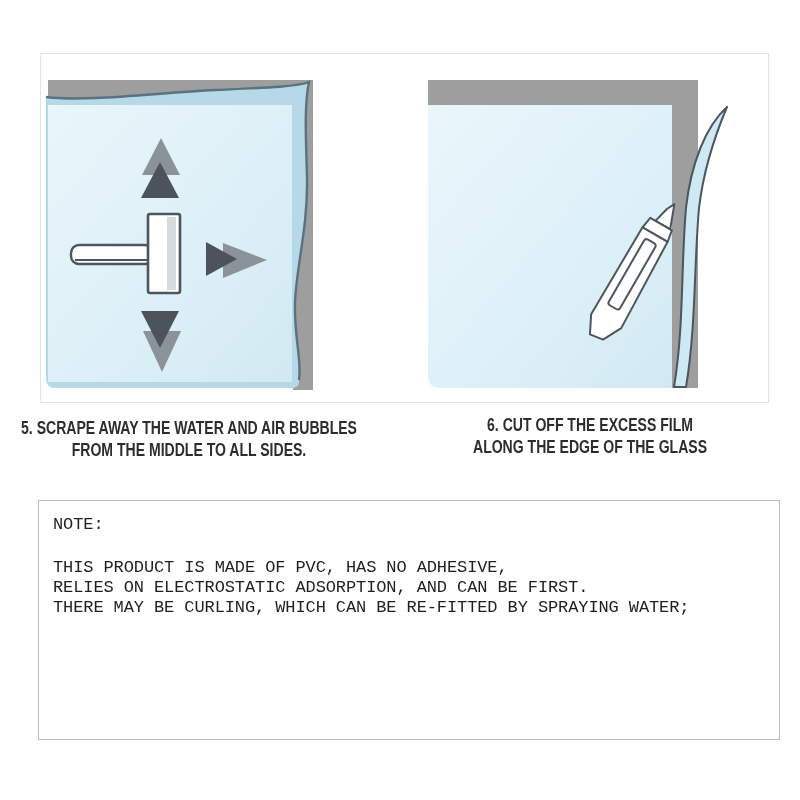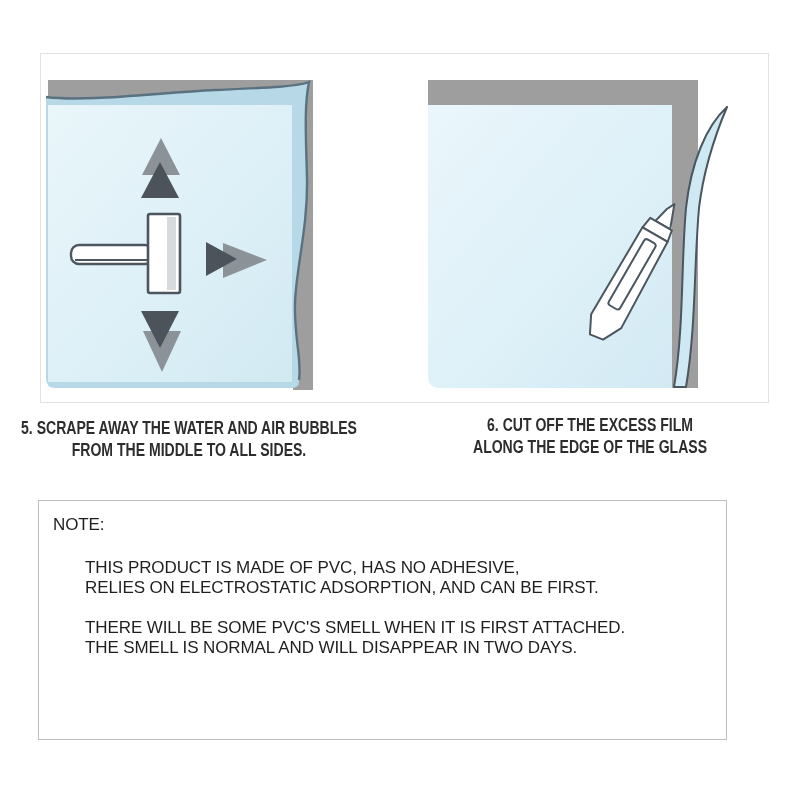--- a/index.html
+++ b/index.html
@@ -19,30 +19,30 @@
   
   .caption{
     position:absolute;text-align:center;font-size:18px;font-weight:600;
     line-height:22px;color:#2d2d2d;transform:scaleX(0.78);transform-origin:50% 0;
   }
   .caption div{white-space:nowrap;}
   .caption-left{left:-46px;top:417px;width:470px;}
   .caption-right{left:390px;top:414px;width:400px;}
   
   .note-box{
-    left:38px;top:500px;width:689px;height:240px;
-    border:1px solid #bdbdbd;background:#ffffff;box-sizing:border-box;
+    left:38px;top:500px;width:742px;height:240px;
+    border:1px solid #bdbdbd;background:#ffffff;box-sizing:border-box;font-family:Liberation Mono, monospace;
   }
   .note-inner{
     padding:14px 0 0 14px;font-size:17px;line-height:20px;
     letter-spacing:-0.1px;color:#1f1f1f;
   }
   .note-title{margin:0 0 23px 0;}
   .note-para{margin:0 0 20px 0;}
-  .note-para div{white-space:nowrap;margin-left:32px;}
+  .note-para div{white-space:nowrap;}
 </style>
 </head>
 <body>
 
 <div class="abs steps-frame"></div>
 
 <svg class="illus illus-left" width="270" height="315" viewBox="0 0 270 315">
   <defs>
     <linearGradient id="gradL" x1="0" y1="0" x2="1" y2="1">
       <stop offset="0" stop-color="#e9f6fa"></stop>
@@ -125,19 +125,16 @@
   <div>6. CUT OFF THE EXCESS FILM</div>
   <div>ALONG THE EDGE OF THE GLASS</div>
 </div>
 
 <div class="abs note-box">
   <div class="note-inner">
     <div class="note-title">NOTE:</div>
     <div class="note-para">
       <div>THIS PRODUCT IS MADE OF PVC, HAS NO ADHESIVE,</div>
       <div>RELIES ON ELECTROSTATIC ADSORPTION, AND CAN BE FIRST.</div>
-    </div>
-    <div class="note-para">
-      <div>THERE WILL BE SOME PVC'S SMELL WHEN IT IS FIRST ATTACHED.</div>
-      <div>THE SMELL IS NORMAL AND WILL DISAPPEAR IN TWO DAYS.</div>
+      <div>THERE MAY BE CURLING, WHICH CAN BE RE-FITTED BY SPRAYING WATER;</div>
     </div>
   </div>
 </div>
 
 </body></html>

